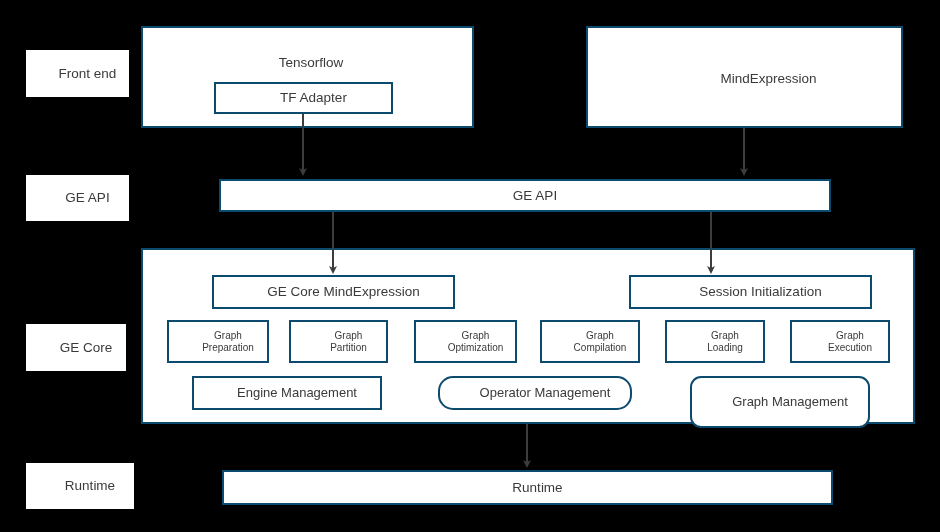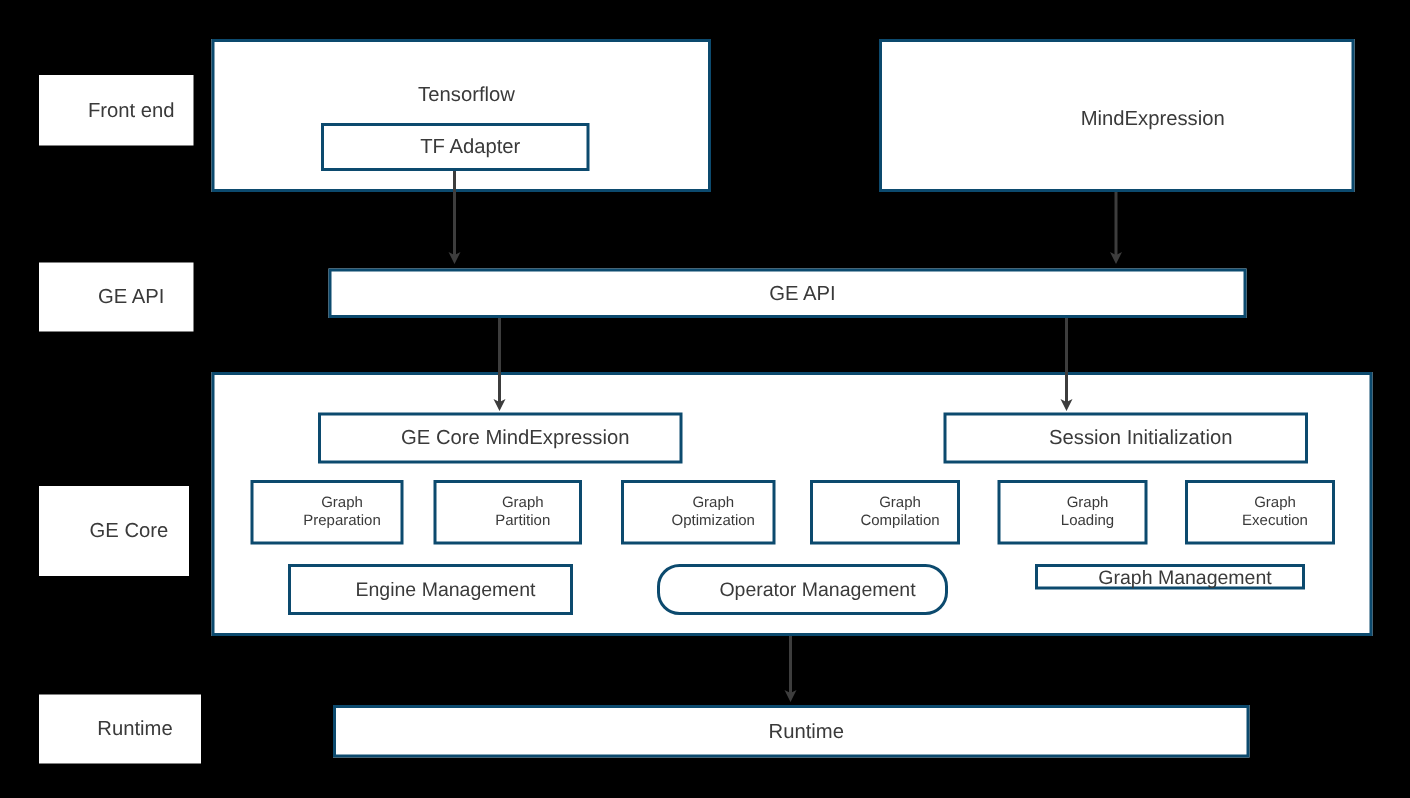--- a/index.html
+++ b/index.html
@@ -72,21 +72,21 @@
 </style>
 </head>
 <body>
 
 <div id="canvas">
 
   <div class="box chip" style="left:26px; top:50px; width:103px; height:47px;">Front end</div>
 
   <div class="box chip" style="left:26px; top:175px; width:103px; height:46px;">GE API</div>
 
-  <div class="box chip" style="left:26px; top:324px; width:100px; height:60px;">GE Core</div>
+  <div class="box chip" style="left:26px; top:324px; width:100px; height:47px;">GE Core</div>
 
   <div class="box chip" style="left:26px; top:463px; width:108px; height:46px;">Runtime</div>
 
   <div class="box outline container-box" style="left:141px; top:26px; width:333px; height:102px;"></div>
   <div class="group-title" style="left:141px; top:55px; width:340px;">Tensorflow</div>
 
   <div class="box outline" style="left:214px; top:82px; width:179px; height:32px; font-size:13.5px;">TF Adapter</div>
 
   <div class="box outline container-box" style="left:586px; top:26px; width:317px; height:102px;"></div>
   <div class="group-title" style="left:586px; top:71px; width:365px;">MindExpression</div>
@@ -107,21 +107,21 @@
 Optimization</div>
   <div class="box outline tile" style="left:540px; top:320px; width:100px; height:43px;">Graph
 Compilation</div>
   <div class="box outline tile" style="left:665px; top:320px; width:100px; height:43px;">Graph
 Loading</div>
   <div class="box outline tile" style="left:790px; top:320px; width:100px; height:43px;">Graph
 Execution</div>
 
   <div class="box outline mgmt" style="left:192px; top:376px; width:190px; height:34px;">Engine Management</div>
   <div class="box outline mgmt" style="left:438px; top:376px; width:194px; height:34px;border-radius:15px;">Operator Management</div>
-  <div class="box outline mgmt" style="left:690px; top:376px; width:180px; height:17px;">Graph Management</div>
+  <div class="box outline mgmt" style="left:690px; top:376px; width:180px; height:52px;border-radius:11px;">Graph Management</div>
 
   <div class="box outline bar" style="left:222px; top:470px; width:611px; height:35px;">Runtime</div>
 
   <svg id="arrows" viewBox="0 0 940 532">
     <defs>
       <marker id="ah" markerWidth="10" markerHeight="10" refX="5" refY="5" orient="auto" markerUnits="userSpaceOnUse">
         <path d="M1,1 L9,5 L1,9 L3,5 Z" fill="#3d3d3d"></path>
       </marker>
     </defs>
 

